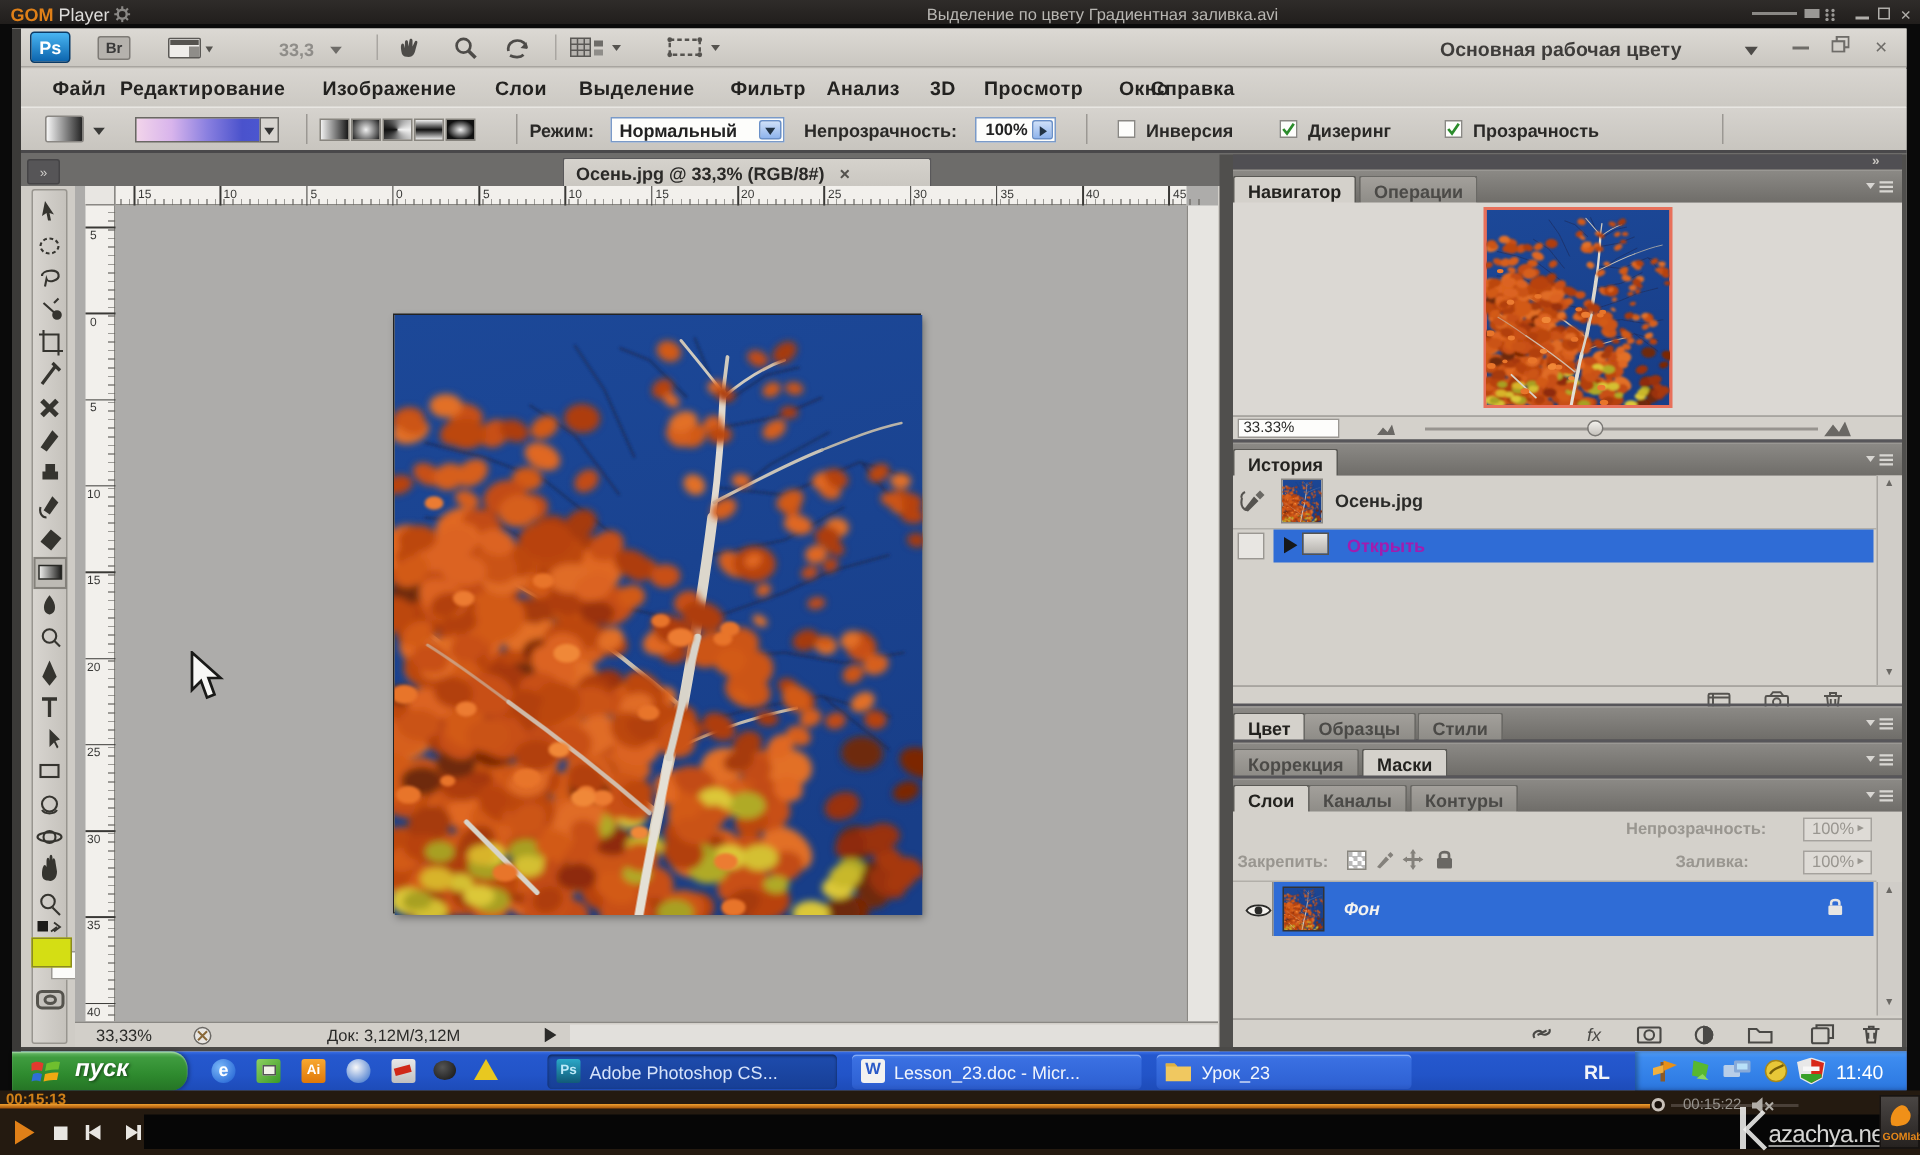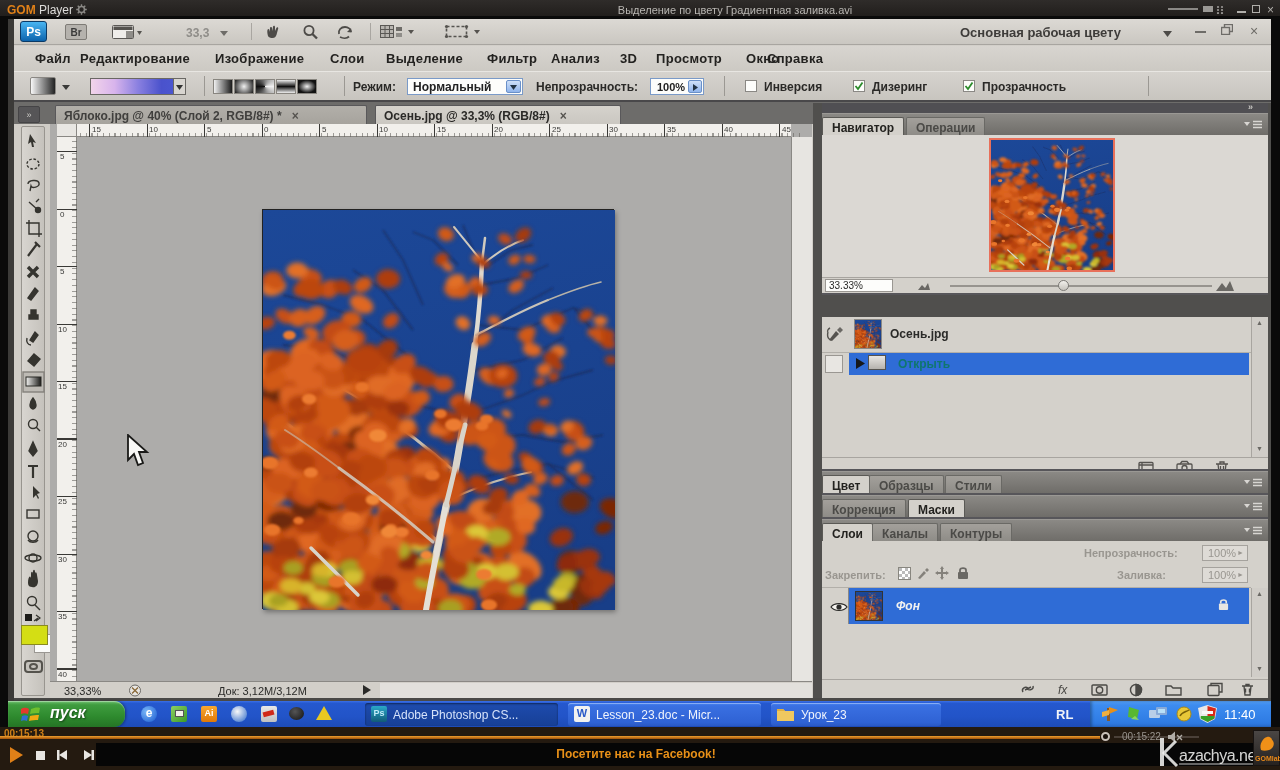--- a/index.html
+++ b/index.html
@@ -201,21 +201,20 @@
           <svg width="10" height="10" viewBox="0 0 10 10" style="position:absolute;left:0px;top:0px;">
             <path d="M1.5,5 L4,8 L8.5,1.5" fill="none" stroke="#2c8c2c" stroke-width="1.8"></path>
           </svg>
         </div>
       <div class="abs optlabel" style="left:974px;top:8px;">Прозрачность</div>
       <div class="abs optsep" style="left:1140px;"></div>
     </div>
 
     <div id="tabstrip" class="abs">
       <div class="abs" style="left:10px;top:4px;width:22px;height:17px;background:#565557;border:1px solid #454446;color:#cfcdca;font-size:9px;text-align:center;line-height:16px;border-radius:2px;">»</div>
-      <div class="dtab abs" style="left:47px;width:312px;background:linear-gradient(#b2afa9,#a5a29c);color:#403f3d;">Яблоко.jpg @ 40% (Слой 2, RGB/8#) *<span style="margin-left:10px;color:#55534f;">×</span></div>
       <div class="dtab abs" style="left:367px;width:246px;background:linear-gradient(#d5d2cc,#c9c6c0);color:#2a2927;">Осень.jpg @ 33,3% (RGB/8#)<span style="margin-left:10px;color:#55534f;">×</span></div>
     </div>
 
     <div id="toolbar" class="abs">
         <div id="toolcol" class="abs">
       <svg width="24" height="570" viewBox="0 0 24 570">
         <g stroke="#35342f" fill="none" stroke-width="1.4">
           <path d="M8,7 L14,16 L11,15 L12,20 L10,20 L9,15 L6,17 Z" fill="#35342f" stroke="none"></path>
           <ellipse cx="11" cy="37" rx="6" ry="5" stroke-dasharray="2.5 1.8"></ellipse>
           <path d="M6,57 C6,53 16,52 17,56 C18,60 10,62 9,59 L8,64"></path>
@@ -349,41 +348,48 @@
             <path d="M0,7 L4,2 L7,5 L10,0 L12,7 Z" fill="#6a6864"></path>
           </svg>
         <div class="abs" style="left:128px;top:7px;width:262px;height:2px;background:#97948f;"></div>
         <div class="abs" style="left:236px;top:2px;width:11px;height:11px;border-radius:50%;background:linear-gradient(#f2f0ec,#c5c2bc);border:1px solid #7a7874;"></div>
         <svg class="abs" style="left:394px;top:3px;" width="18" height="10" viewBox="0 0 18 10">
             <path d="M0,10 L6,2 L10,7 L14,0 L18,10 Z" fill="#6a6864"></path>
           </svg>
       </div>
 
       <div class="abs" style="left:9px;top:190px;width:446px;height:2px;background:#57565a;"></div>
+      <div class="phead" style="top:192px;">
+        <div class="ptab on" style="left:0px;">История</div>
+        <div class="pmenu"><svg width="18" height="9" viewBox="0 0 18 9">
+              <path d="M0,2 H6 L3,6 Z" fill="#d8d6d2"></path>
+              <path d="M9,1.5 H18 M9,4.5 H18 M9,7.5 H18" stroke="#d8d6d2" stroke-width="1.5"></path>
+            </svg></div>
+      </div>
       <div class="pbody" style="top:214px;height:140px;">
 
         <svg class="abs" style="left:4px;top:6px;" width="20" height="20" viewBox="0 0 20 20">
             <path d="M3,17 L10,8 L13,11 L6,18 Z" fill="#55534f"></path>
             <path d="M11,7 L14,4 L17,7 L14,10 Z" fill="#6a6864"></path>
             <path d="M2,9 C1,13 2,16 5,17" fill="none" stroke="#55534f" stroke-width="1.4"></path>
             <path d="M4,5 C2,6 1,8 2,9" fill="none" stroke="#55534f" stroke-width="1.4"></path>
           </svg>
         <div class="abs" style="left:32px;top:2px;width:28px;height:30px;border:1px solid #8a8884;"><svg width="26" height="28" viewBox="0 0 352 400" preserveAspectRatio="none">
               <use href="#photo"></use>
             </svg></div>
         <div class="abs" style="left:68px;top:10px;font-size:12px;font-weight:bold;color:#2a2a28;">Осень.jpg</div>
         <div class="abs" style="left:0px;top:35px;width:429px;height:1px;background:#b2afa9;"></div>
 
         <div class="abs" style="left:27px;top:36px;width:400px;height:22px;background:#2f6cd6;"></div>
         <div class="abs" style="left:3px;top:38px;width:18px;height:18px;background:#e8e6e2;border:1px solid #9a9792;"></div>
         <svg class="abs" style="left:34px;top:41px;" width="9" height="11" viewBox="0 0 9 11">
             <path d="M0,0 V11 L9,5.5 Z" fill="#16181a"></path>
           </svg>
         <div class="abs" style="left:46px;top:38px;width:18px;height:15px;background:linear-gradient(#e8e6e2,#b5b2ad);border:1px solid #55534f;"></div>
-        <div class="abs" style="left:76px;top:40px;font-size:12px;font-weight:bold;color:#0f766e;">Открыть</div>
+        <div class="abs" style="left:76px;top:40px;font-size:12px;font-weight:bold;color:#a21caf;">Открыть</div>
 
         <div class="abs" style="left:429px;top:0px;width:17px;height:140px;background:#d0cdc8;border-left:1px solid #a8a5a0;">
           <div class="abs" style="left:4px;top:2px;font-size:7px;color:#6a6864;">▲</div>
           <div class="abs" style="left:4px;top:128px;font-size:7px;color:#6a6864;">▼</div>
         </div>
       </div>
       <div class="pbody" style="top:354px;height:18px;border-top:1px solid #a8a5a0;">
         <svg class="abs" style="left:316px;top:2px;" width="110" height="14" viewBox="0 0 110 14">
             <g fill="none" stroke="#55534f" stroke-width="1.3">
               <rect x="1" y="2.5" width="14" height="9" rx="1"></rect>
@@ -577,21 +583,20 @@
     <svg class="abs" style="left:57px;top:23px;" width="14" height="10" viewBox="0 0 14 10">
         <path d="M10,0 L2,5 L10,10 Z" fill="#e8e6e2"></path>
         <rect x="0" y="0" width="2.5" height="10" fill="#e8e6e2"></rect>
       </svg>
     <svg class="abs" style="left:80px;top:23px;" width="14" height="10" viewBox="0 0 14 10">
         <path d="M4,0 L12,5 L4,10 Z" fill="#e8e6e2"></path>
         <rect x="11.5" y="0" width="2.5" height="10" fill="#e8e6e2"></rect>
       </svg>
 
     <div class="abs" style="left:96px;top:16px;width:1184px;height:23px;background:#060606;"></div>
-    <div class="abs" style="left:96px;top:20px;width:1080px;text-align:center;color:#e89018;font-size:12px;font-weight:bold;">Посетите нас на Facebook!</div>
 
     <svg class="abs" style="left:1152px;top:11px;" width="126" height="30" viewBox="0 0 126 30">
       <g fill="none" stroke="#f0f0ee" stroke-opacity="0.88">
         <path d="M10,0 L10,28" stroke-width="4"></path>
         <path d="M24,3 L12,15 L25,28" stroke-width="3"></path>
       </g>
       <text x="27" y="23" fill="#f2f2f0" fill-opacity="0.88" font-family="Liberation Sans,sans-serif" font-size="16" letter-spacing="-0.5">azachya.net</text>
       <path d="M27,26 L108,26" stroke="#f2f2f0" stroke-opacity="0.82" stroke-width="1"></path>
     </svg>
 

